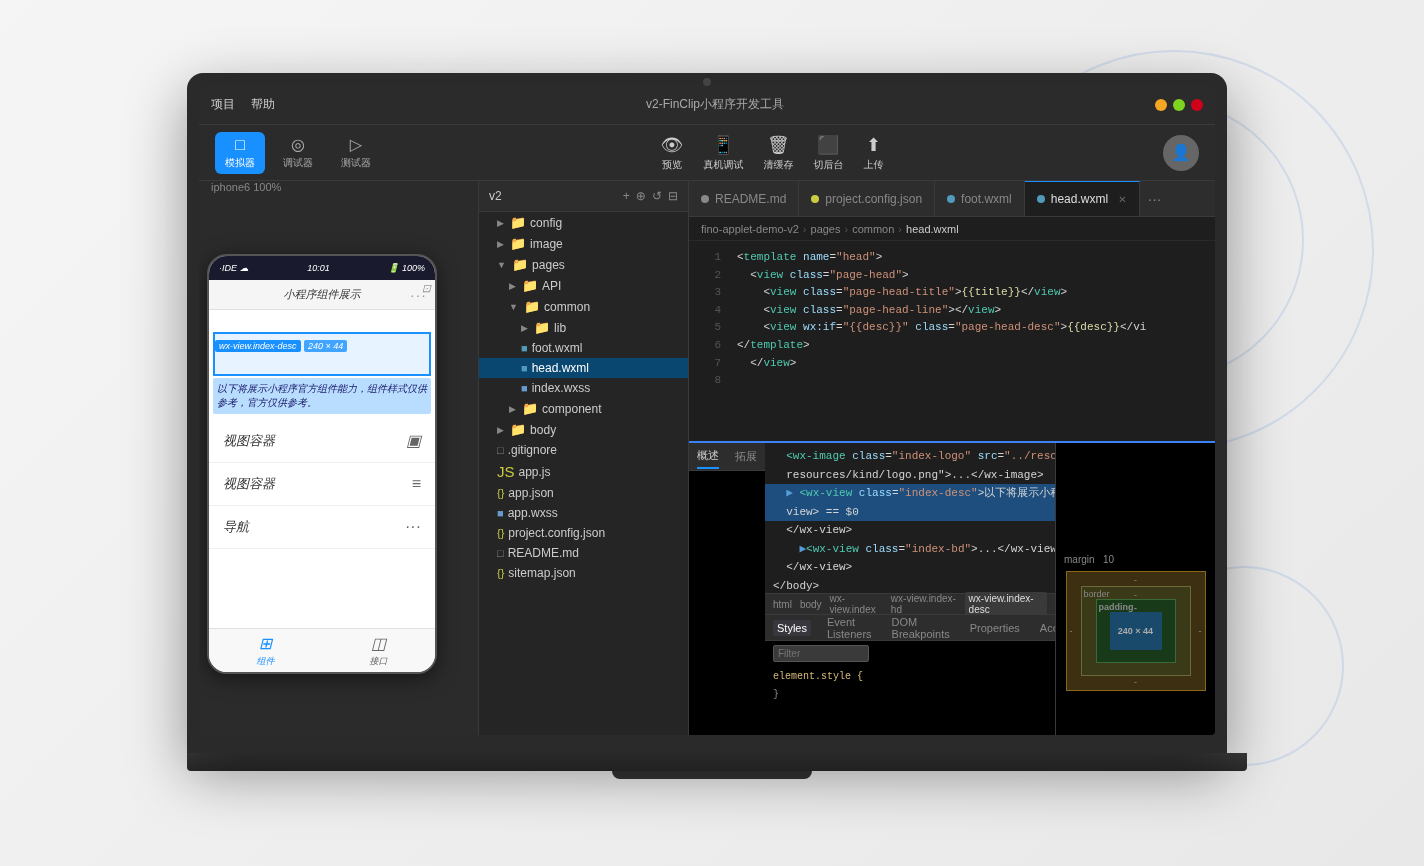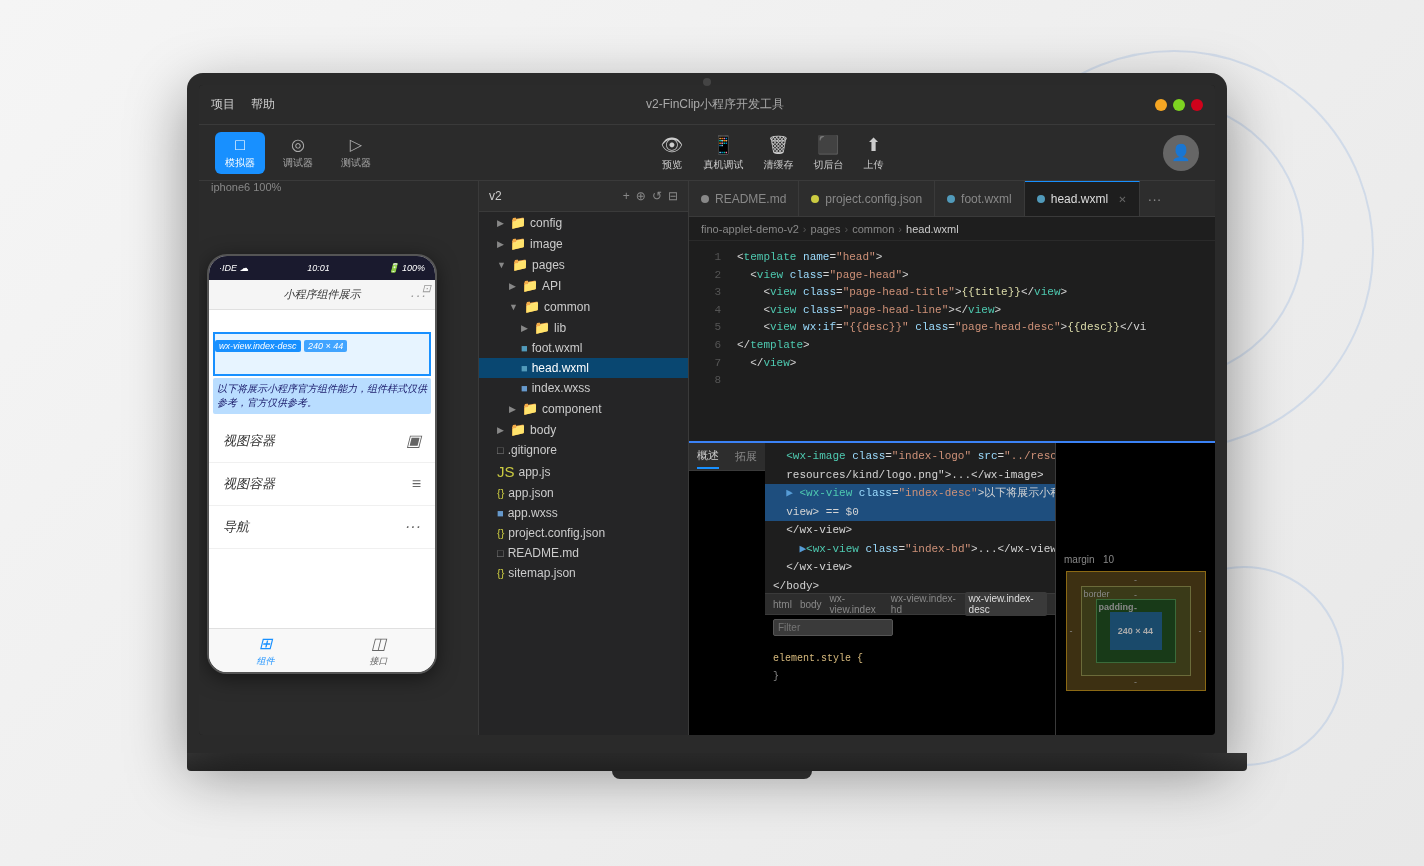--- a/index.html
+++ b/index.html
@@ -598,30 +598,30 @@
 
     .styles-content {
       flex: 1;
       overflow-y: auto;
       padding: 4px 8px;
       font-size: 11px;
       font-family: 'Courier New', monospace;
       color: #d4d4d4;
     }
     .style-filter {
-      width: 120px;
+      width: 96px;
       background: #3a3a3a;
       border: 1px solid #555;
       color: #ccc;
       font-size: 10px;
       padding: 2px 4px;
       border-radius: 2px;
       margin-bottom: 6px;
     }
-    .style-rule { color: #888; font-size: 10px; line-height: 1.8; margin-top: 8px; }
+    .style-rule { color: #888; font-size: 10px; line-height: 1.8; }
     .style-selector { color: #d7ba7d; }
 
     
     .box-model-panel {
       width: 160px;
       border-left: 1px solid #3a3a3a;
       flex-shrink: 0;
       display: flex;
       flex-direction: column;
       align-items: center;
@@ -992,20 +992,27 @@
                     </div>
 
                     <div class="element-path">
                       <span class="element-path-item">html</span>
                       <span class="element-path-item">body</span>
                       <span class="element-path-item">wx-view.index</span>
                       <span class="element-path-item">wx-view.index-hd</span>
                       <span class="element-path-item active">wx-view.index-desc</span>
                     </div>
 
+                    <div class="styles-panel-tabs">
+                      <span class="styles-panel-tab active">Styles</span>
+                      <span class="styles-panel-tab">Event Listeners</span>
+                      <span class="styles-panel-tab">DOM Breakpoints</span>
+                      <span class="styles-panel-tab">Properties</span>
+                      <span class="styles-panel-tab">Accessibility</span>
+                    </div>
 
                     <div class="styles-content">
                       <input class="style-filter" type="text" placeholder="Filter" style="">
                       <div class="style-rule">
                         <span class="style-selector">element.style {</span><br>
                         <span>}</span>
                       </div>
                       <br>
                       
                       <br>

